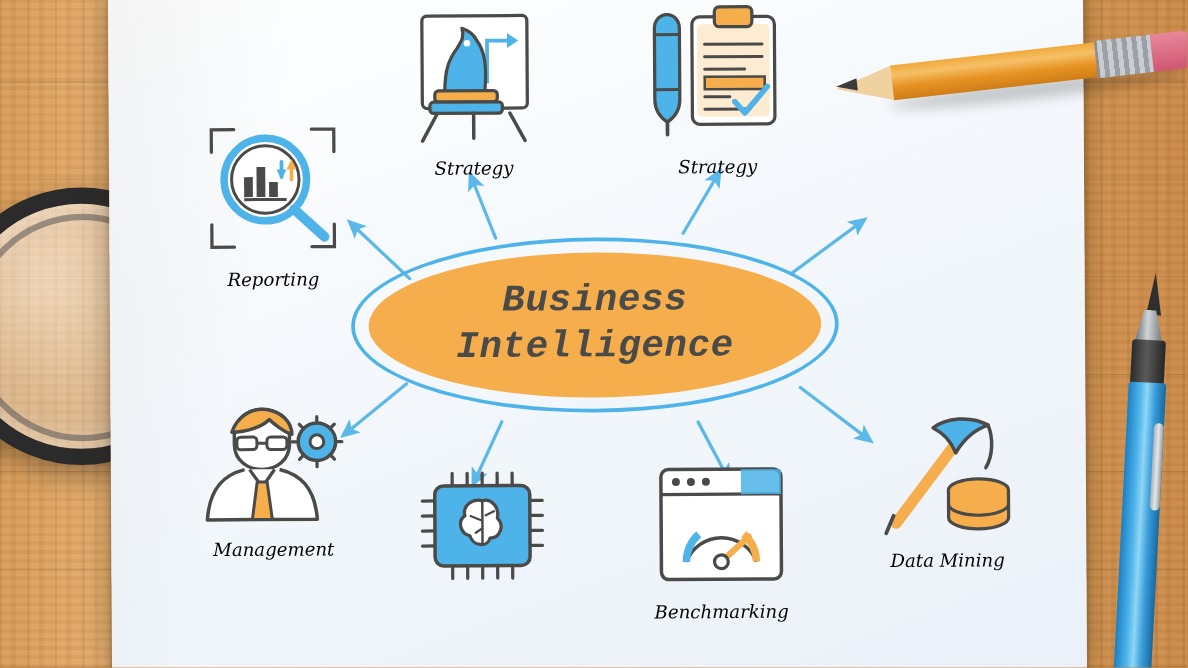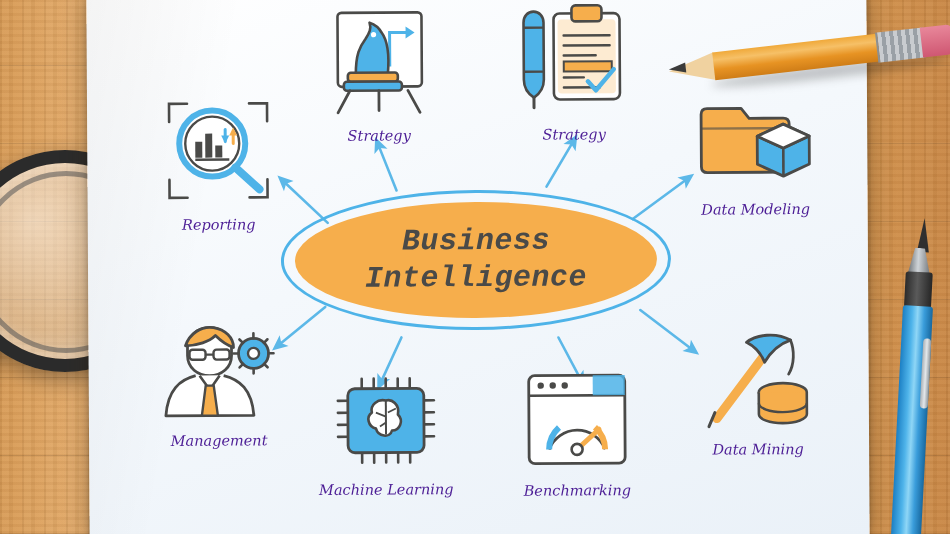--- a/index.html
+++ b/index.html
@@ -68,21 +68,21 @@
     display:flex;flex-direction:column;align-items:center;justify-content:center;
     color:#4a4a48;font-family:"DejaVu Serif",serif;font-style:italic;font-weight:bold;
     font-size:30px;line-height:1.22;letter-spacing:.5px;text-align:center;
   }
   .center-label span{display:block;font-family:Liberation Mono, monospace;}
 
   
   .node{position:absolute;display:flex;flex-direction:column;align-items:center;}
   .node .ico{display:block;}
   .node .lbl{
-    margin-top:7px;color:#4c1d95;
+    margin-top:7px;color:#000000;
     font-family:"DejaVu Serif",serif;font-style:italic;font-size:14.5px;
     white-space:nowrap;
   }
 
   
   .magnifier{position:absolute;left:-46px;top:150px;width:250px;height:300px;}
   .mag-lens{
     position:absolute;left:0;top:0;width:196px;height:196px;border-radius:50%;
     border:13px solid #2b2b2b;
     background:radial-gradient(circle at 34% 30%, rgba(255,255,255,0.55), rgba(225,235,245,0.28) 55%, rgba(180,200,220,0.30) 100%);
@@ -241,31 +241,20 @@
         <rect x="54" y="64" width="48" height="10" fill="#f6ae4c" stroke="#4a4a48" stroke-width="2"></rect>
         <path d="M78,84 L86,93 L104,72" fill="none" stroke="#4eb3e8" stroke-width="4.5" stroke-linecap="round" stroke-linejoin="round"></path>
         <path d="M24,14 C30,14 34,19 34,25 L34,82 C34,90 30,96 24,100 C18,96 14,90 14,82 L14,25 C14,19 18,14 24,14 Z" fill="#4eb3e8" stroke="#4a4a48" stroke-width="2.6"></path>
         <path d="M14,30 L34,30" stroke="#4a4a48" stroke-width="2.4"></path>
         <path d="M14,74 L34,74" stroke="#4a4a48" stroke-width="2.4"></path>
         <path d="M24,100 L24,110" stroke="#4a4a48" stroke-width="3" stroke-linecap="round"></path>
       </svg>
       <div class="lbl">Strategy</div>
     </div>
 
-    <div class="node" style="left:598px;top:92px;width:140px;">
-      <svg class="ico" width="136" height="110" viewBox="0 0 136 110">
-        <path d="M20,24 L54,24 L62,34 L96,34 C100,34 102,36 102,40 L102,82 C102,86 100,88 96,88 L20,88 C16,88 14,86 14,82 L14,30 C14,26 16,24 20,24 Z" fill="#f6ae4c" stroke="#4a4a48" stroke-width="2.8" stroke-linejoin="round"></path>
-        <path d="M14,44 L102,44" stroke="#4a4a48" stroke-width="2.4" opacity=".6"></path>
-        <path d="M70,52 L96,40 L122,52 L122,80 L96,92 L70,80 Z" fill="#4eb3e8" stroke="#4a4a48" stroke-width="2.8" stroke-linejoin="round"></path>
-        <path d="M70,52 L96,64 L122,52" fill="none" stroke="#4a4a48" stroke-width="2.6"></path>
-        <path d="M96,64 L96,92" stroke="#4a4a48" stroke-width="2.6"></path>
-        <path d="M70,52 L96,40 L122,52 L96,64 Z" fill="#fff" stroke="#4a4a48" stroke-width="2.8" stroke-linejoin="round"></path>
-      </svg>
-      <div class="lbl">Data Modeling</div>
-    </div>
 
     <div class="node" style="left:418px;top:372px;width:140px;">
       <svg class="ico" width="136" height="110" viewBox="0 0 136 110">
         <rect x="20" y="10" width="96" height="88" rx="6" fill="#fff" stroke="#4a4a48" stroke-width="2.8"></rect>
         <path d="M20,30 L116,30" stroke="#4a4a48" stroke-width="2.6"></path>
         <circle cx="32" cy="20" r="3.2" fill="#4a4a48"></circle>
         <circle cx="44" cy="20" r="3.2" fill="#4a4a48"></circle>
         <circle cx="56" cy="20" r="3.2" fill="#4a4a48"></circle>
         <path d="M84,10 L116,10 L116,30 L84,30 Z" fill="#4eb3e8" opacity=".85"></path>
         <path d="M40,84 A30,30 0 0 1 96,84" fill="none" stroke="#4a4a48" stroke-width="2.8"></path>
@@ -311,21 +300,20 @@
           <path d="M98,34 L108,34"></path>
             <path d="M98,46 L108,46"></path>
             <path d="M98,58 L108,58"></path>
             <path d="M98,70 L108,70"></path>
         </g>
         <rect x="22" y="22" width="76" height="64" rx="7" fill="#4eb3e8" stroke="#4a4a48" stroke-width="2.8"></rect>
         <path d="M60,34 C52,32 44,38 46,46 C40,50 42,60 50,62 C52,70 64,72 66,64 C74,64 78,54 72,48 C74,38 66,32 60,34 Z" fill="#fff" stroke="#4a4a48" stroke-width="2.6" stroke-linejoin="round"></path>
         <path d="M60,34 L60,68" fill="none" stroke="#4a4a48" stroke-width="2"></path>
         <path d="M50,46 L60,50 M70,42 L62,46 M54,60 L60,56" fill="none" stroke="#4a4a48" stroke-width="1.8"></path>
       </svg>
-      <div class="lbl">Machine Learning</div>
     </div>
 
     <div class="node" style="left:60px;top:324px;width:140px;">
       <svg class="ico" width="138" height="106" viewBox="0 0 138 106">
         <path d="M38,28 C38,16 48,8 60,8 C72,8 82,16 82,28 L82,36 C82,48 72,56 60,56 C48,56 38,48 38,36 Z" fill="#fff" stroke="#4a4a48" stroke-width="2.8"></path>
         <path d="M36,26 C40,14 52,6 64,8 C76,10 84,18 84,28 C78,26 70,20 66,16 C60,22 48,26 36,26 Z" fill="#f6ae4c" stroke="#4a4a48" stroke-width="2.8" stroke-linejoin="round"></path>
         <rect x="40" y="30" width="16" height="10" rx="3" fill="none" stroke="#4a4a48" stroke-width="2.4"></rect>
         <rect x="64" y="30" width="16" height="10" rx="3" fill="none" stroke="#4a4a48" stroke-width="2.4"></rect>
         <path d="M56,35 L64,35" stroke="#4a4a48" stroke-width="2.4"></path>
         <path d="M46,56 C30,60 18,70 16,96 L104,96 C102,70 90,60 74,56" fill="#fff" stroke="#4a4a48" stroke-width="2.8" stroke-linejoin="round"></path>

